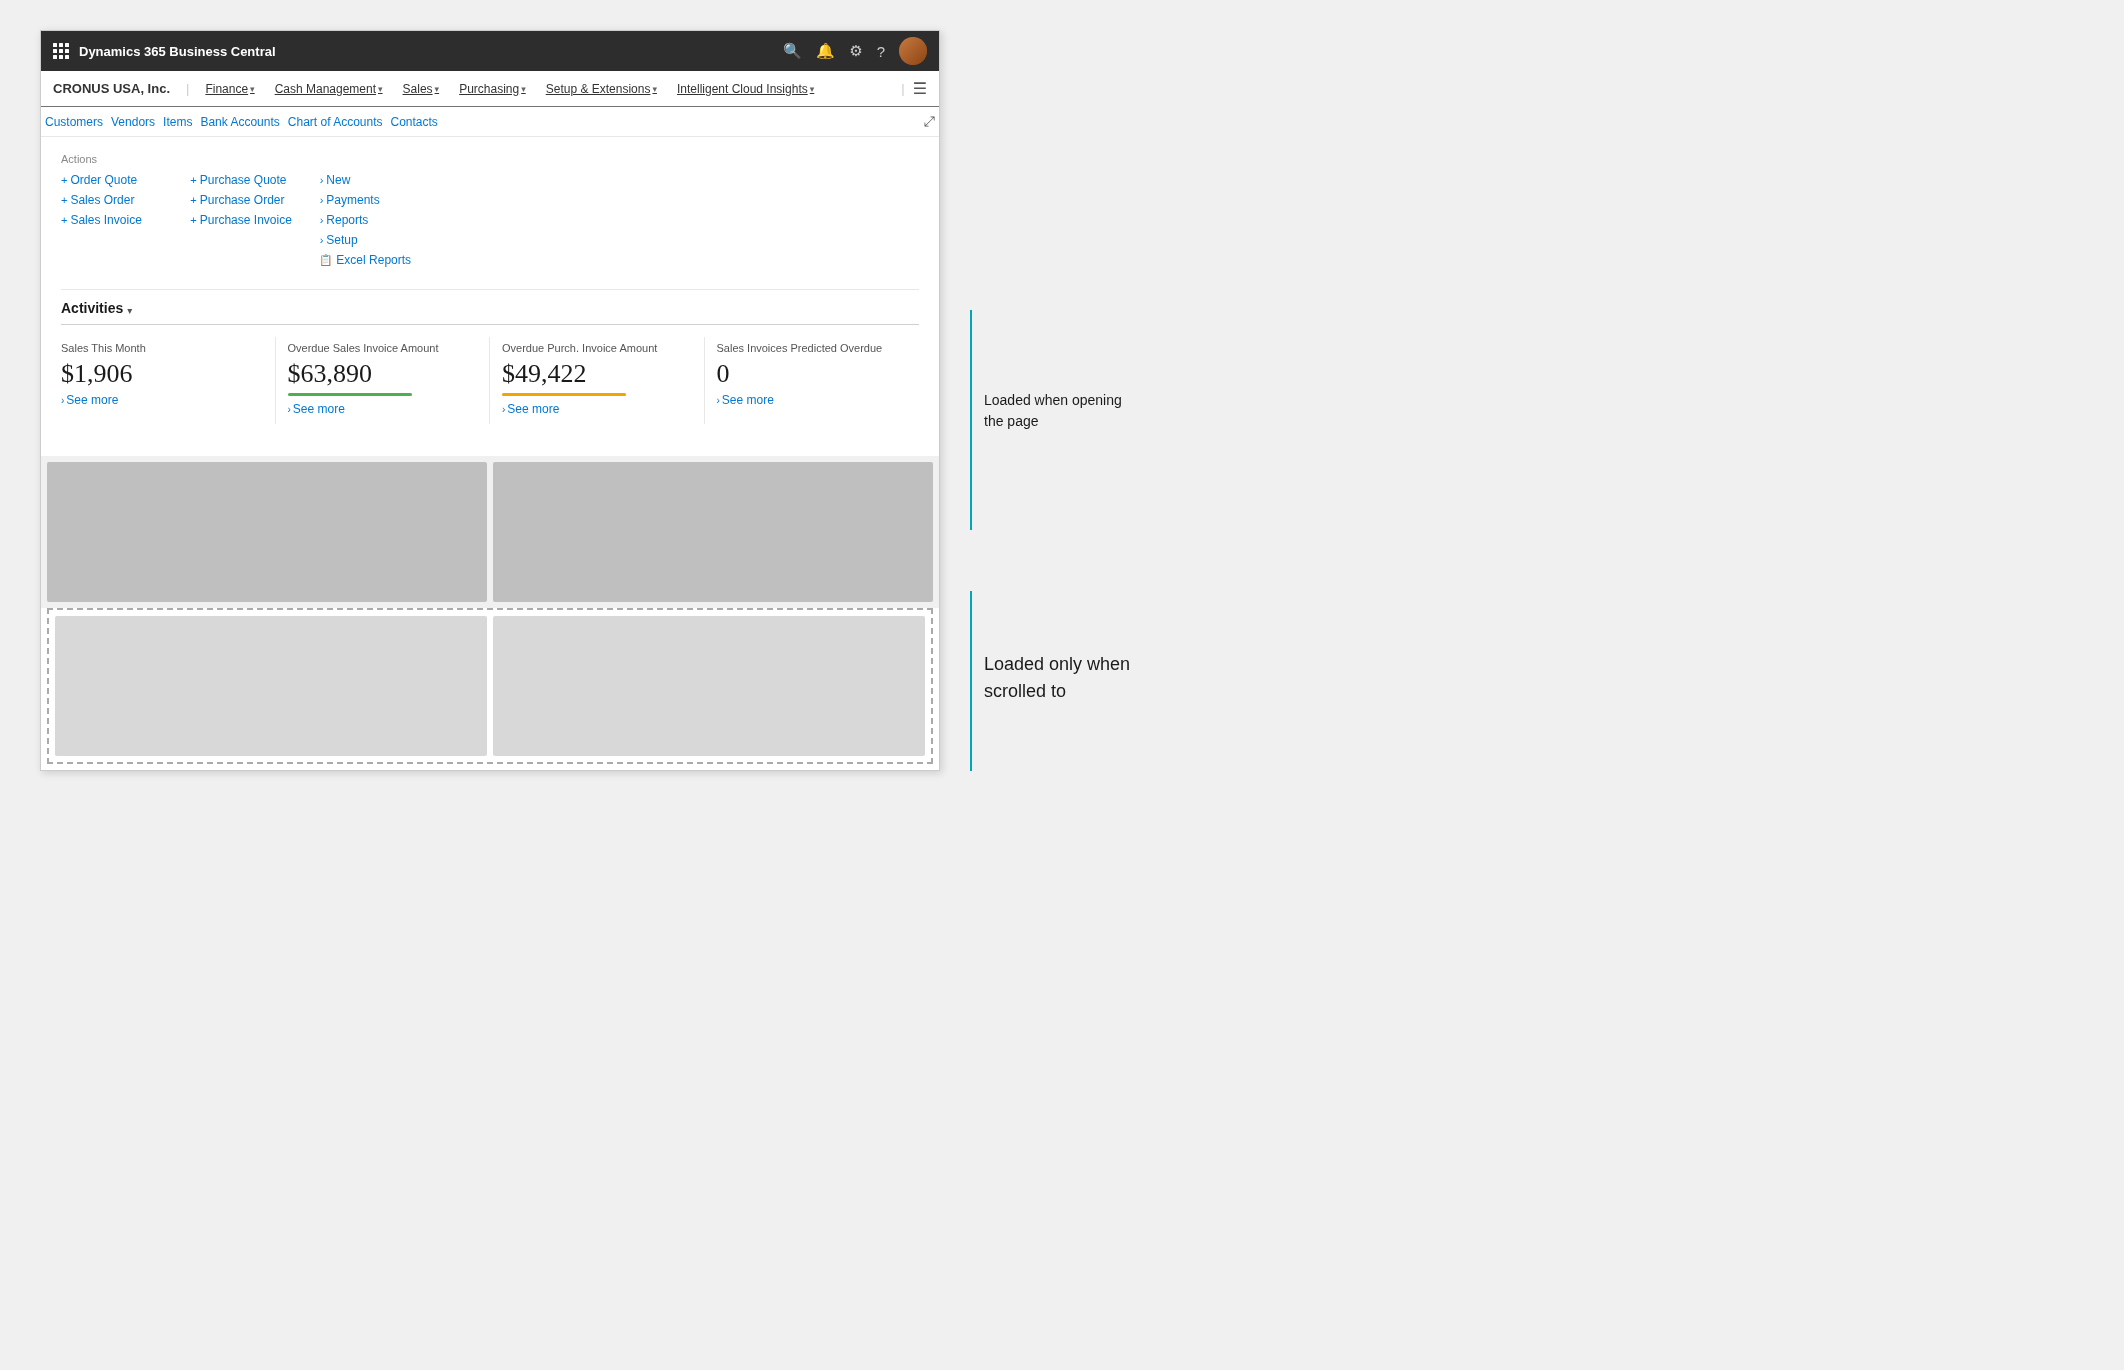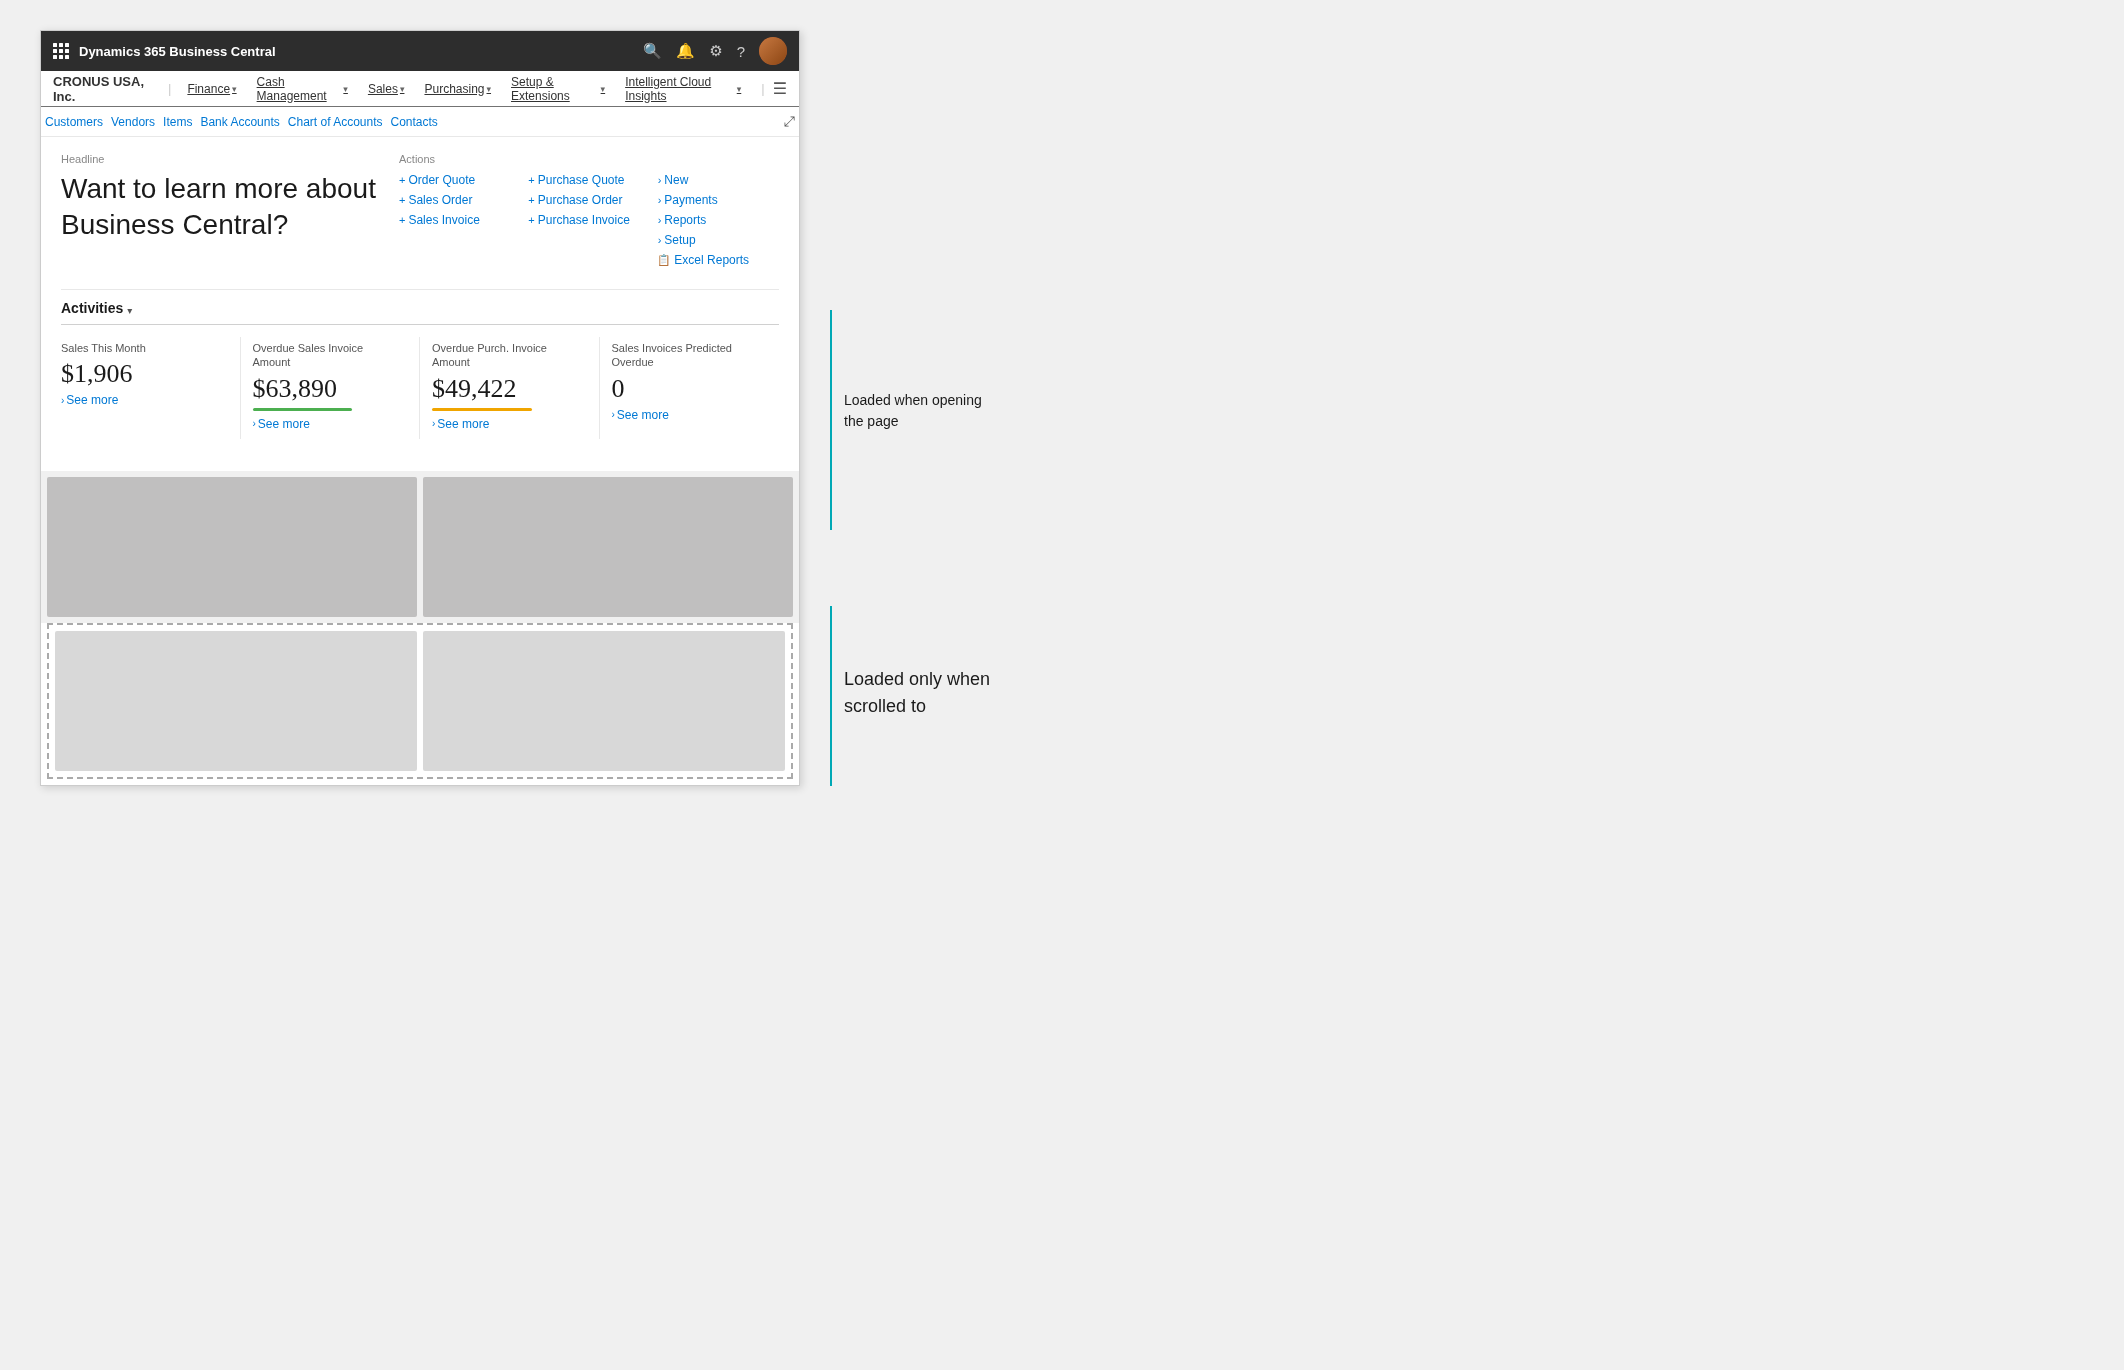--- a/index.html
+++ b/index.html
@@ -10,21 +10,21 @@
       color: #333;
     }
 
     .outer-wrapper {
       display: flex;
       padding: 30px 40px;
       gap: 20px;
     }
 
     .browser-frame {
-      width: 760px;
+      width: 900px;
       background: #fff;
       border: 1px solid #ccc;
       box-shadow: 2px 2px 8px rgba(0,0,0,0.15);
       flex-shrink: 0;
     }
 
     
     .top-bar {
       background: #1a1a2e;
       background: #2d2d2d;
@@ -373,24 +373,20 @@
       <a class="quick-link">Items</a>
       <a class="quick-link">Bank Accounts</a>
       <a class="quick-link">Chart of Accounts</a>
       <a class="quick-link">Contacts</a>
       <span class="quick-links-expand">⤢</span>
     </div>
 
     <div class="main-content">
 
       <div class="headline-actions">
-        <div class="headline-section">
-          <div class="headline-label">Headline</div>
-          <div class="headline-text">Want to learn more about Business Central?</div>
-        </div>
         <div class="actions-section">
           <div class="actions-label">Actions</div>
           <div class="actions-grid">
 
             <div class="action-item">
               <span class="action-prefix">+</span>
               <span>Order Quote</span>
             </div>
             <div class="action-item">
               <span class="action-prefix">+</span>

